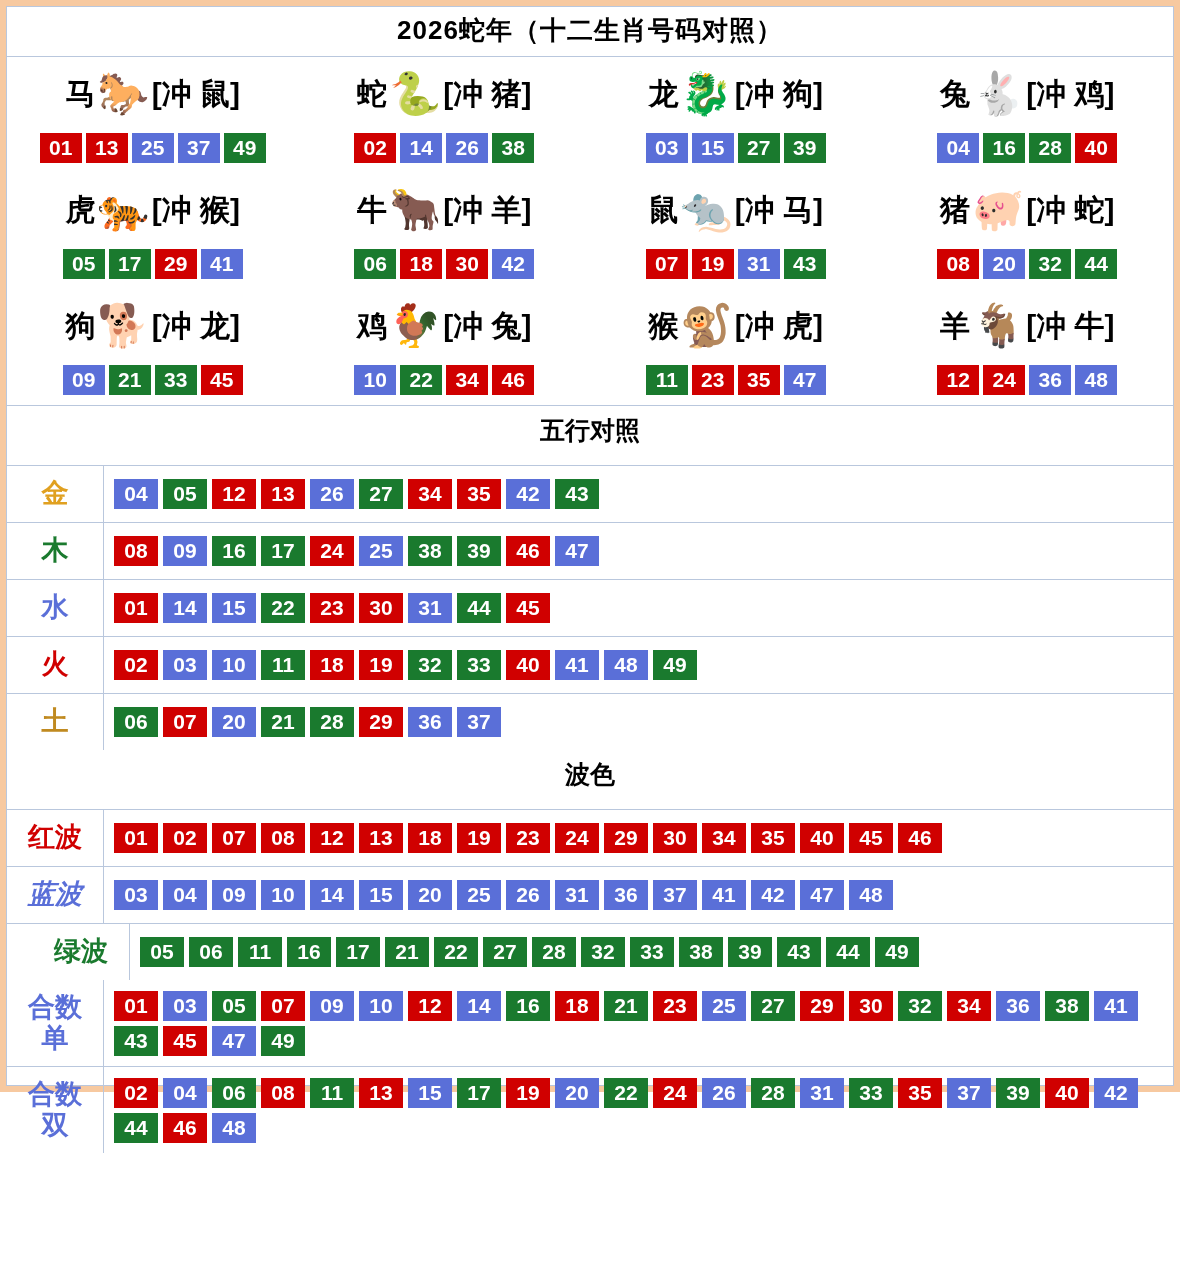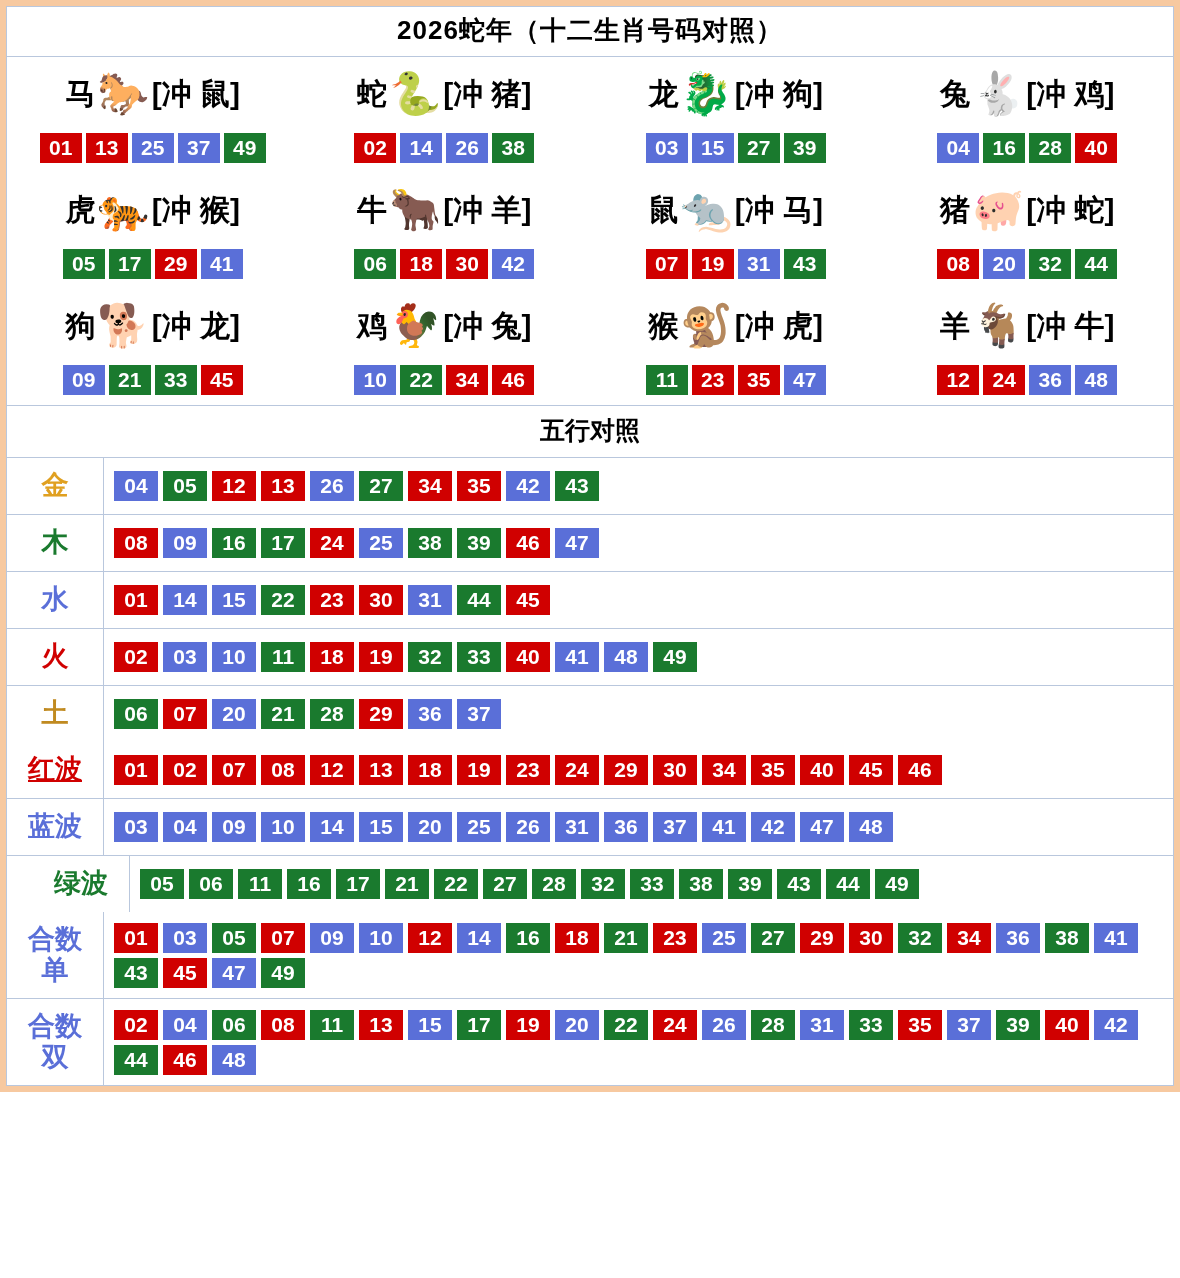--- a/index.html
+++ b/index.html
@@ -86,21 +86,21 @@
   }
   .n.red { background: #d00000; }
   .n.blue { background: #5a6fd8; }
   .n.green { background: #1a7a2e; }
 
   .section-title {
     text-align: center;
     font-size: 25px;
     font-weight: bold;
     color: #000;
-    padding: 8px 0 10px 0;
+    padding: 8px 0 18px 0;
     border-bottom: 1px solid #b9c7dd;
   }
   .row {
     display: flex;
     align-items: center;
     border-bottom: 1px solid #b9c7dd;
     min-height: 56px;
   }
   .row:last-child { border-bottom: none; }
   .row-label {
@@ -122,22 +122,22 @@
     gap: 5px;
     padding: 8px 10px;
     flex: 1;
   }
   .row-nums .n { min-width: 38px; }
   .lbl-gold { color: #e0a020; }
   .lbl-wood { color: #1a7a2e; }
   .lbl-water { color: #5a6fd8; }
   .lbl-fire { color: #d00000; }
   .lbl-earth { color: #c08a20; }
-  .lbl-red { color: #d00000; text-decoration: underline; }
-  .lbl-blue { color: #5a6fd8; }
+  .lbl-red { color: #d00000; }
+  .lbl-blue { color: #5a6fd8; font-style: italic; }
   .lbl-green { color: #1a7a2e; margin-left: 26px; }
   .lbl-hs { color: #5a6fd8; }
   .tall { min-height: 86px; justify-content: space-between; }
 </style>
 </head>
 <body>
 
 <div class="page">
   <div class="inner">
 
@@ -374,20 +374,21 @@
             <span class="n blue">20</span>
             <span class="n green">21</span>
             <span class="n green">28</span>
             <span class="n red">29</span>
             <span class="n blue">36</span>
             <span class="n blue">37</span>
           </div>
         </div>
       </div>
 
+    <div class="section-title">波色</div>
     <div id="bose-rows">
         <div class="row">
           <div class="row-label lbl-red">红波</div>
           <div class="row-nums">
             <span class="n red">01</span>
             <span class="n red">02</span>
             <span class="n red">07</span>
             <span class="n red">08</span>
             <span class="n red">12</span>
             <span class="n red">13</span>

